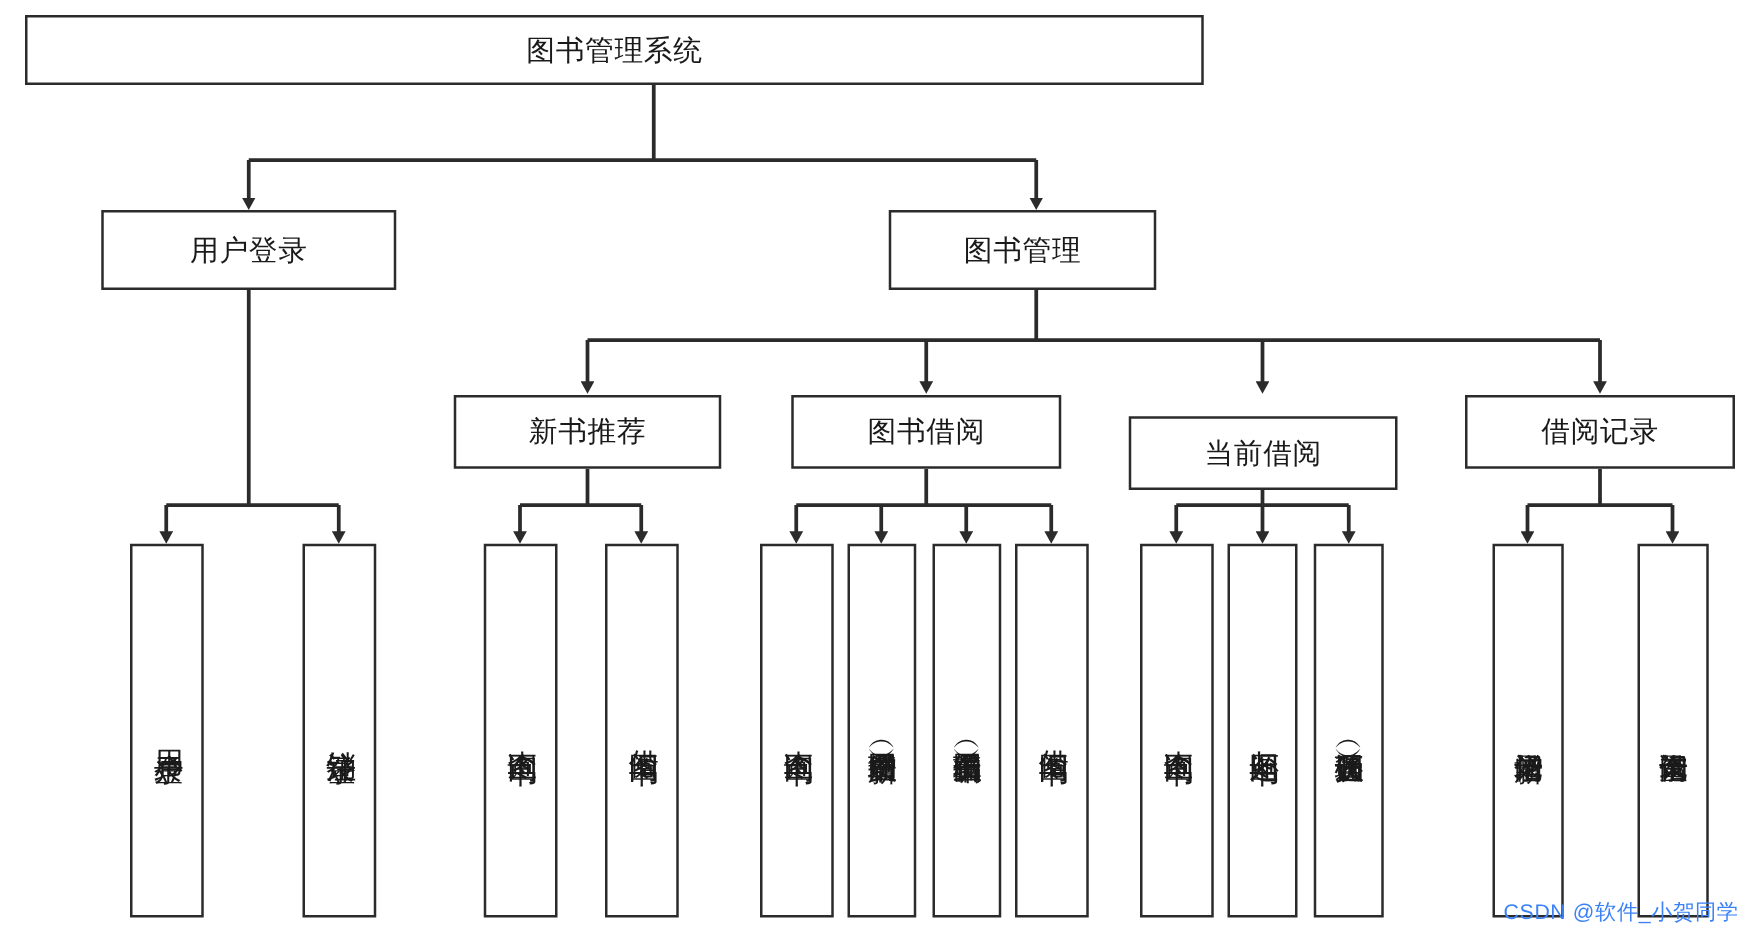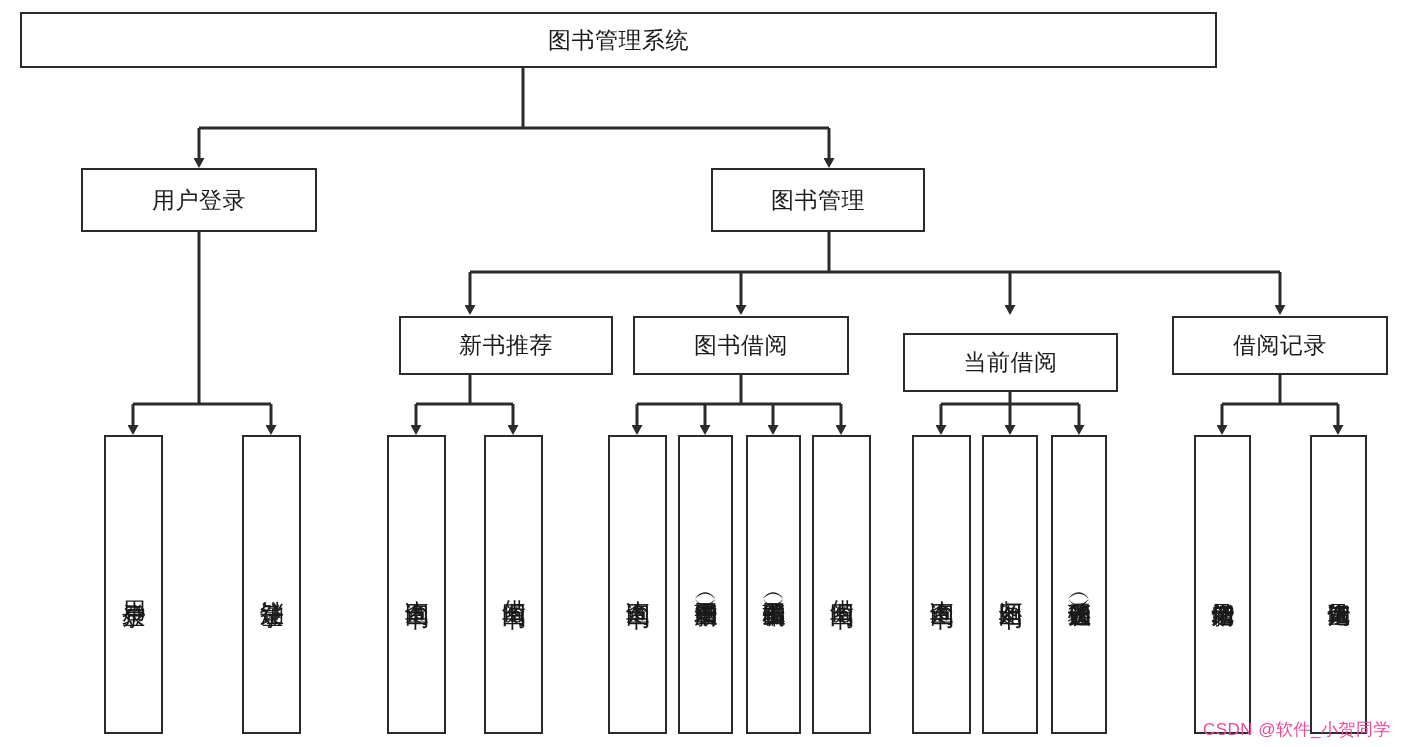--- a/index.html
+++ b/index.html
@@ -63,21 +63,21 @@
   }
   .node.v.compact .label {
     font-size: 23px;
     letter-spacing: 0px;
   }
   .watermark {
     position: absolute;
     right: 14px;
     bottom: 6px;
     font-size: 17px;
-    color: #ec4899;
+    color: #3b82f6;
     white-space: nowrap;
     letter-spacing: 0.5px;
   }
 </style>
 </head>
 <body>
 
 <div id="diagram-root">
 
   <svg class="wires" viewBox="0 0 1405 747" xmlns="http://www.w3.org/2000/svg">
@@ -125,32 +125,32 @@
       <path d="M1010,404 L1010,426" marker-end="url(#arrowhead)"></path>
       <path d="M1079,404 L1079,426" marker-end="url(#arrowhead)"></path>
 
       <path d="M1280,375 L1280,404"></path>
       <path d="M1222,404 L1338,404"></path>
       <path d="M1222,404 L1222,426" marker-end="url(#arrowhead)"></path>
       <path d="M1338,404 L1338,426" marker-end="url(#arrowhead)"></path>
     </g>
   </svg>
 
-  <div class="node h" style="left:20px; top:12px; width:1197px; height:56px;">
+  <div class="node h" style="left:20px; top:12px; width:943px; height:56px;">
     <span class="label">图书管理系统</span>
   </div>
 
   <div class="node h" style="left:81px; top:168px; width:236px; height:64px;">
     <span class="label">用户登录</span>
   </div>
   <div class="node h" style="left:711px; top:168px; width:214px; height:64px;">
     <span class="label">图书管理</span>
   </div>
 
-  <div class="node h" style="left:363px; top:316px; width:214px; height:59px;margin-left:36px;">
+  <div class="node h" style="left:363px; top:316px; width:214px; height:59px;">
     <span class="label">新书推荐</span>
   </div>
   <div class="node h" style="left:633px; top:316px; width:216px; height:59px;">
     <span class="label">图书借阅</span>
   </div>
   <div class="node h" style="left:903px; top:316px; width:215px; height:59px;margin-top:17px;">
     <span class="label">当前借阅</span>
   </div>
   <div class="node h" style="left:1172px; top:316px; width:216px; height:59px;">
     <span class="label">借阅记录</span>

